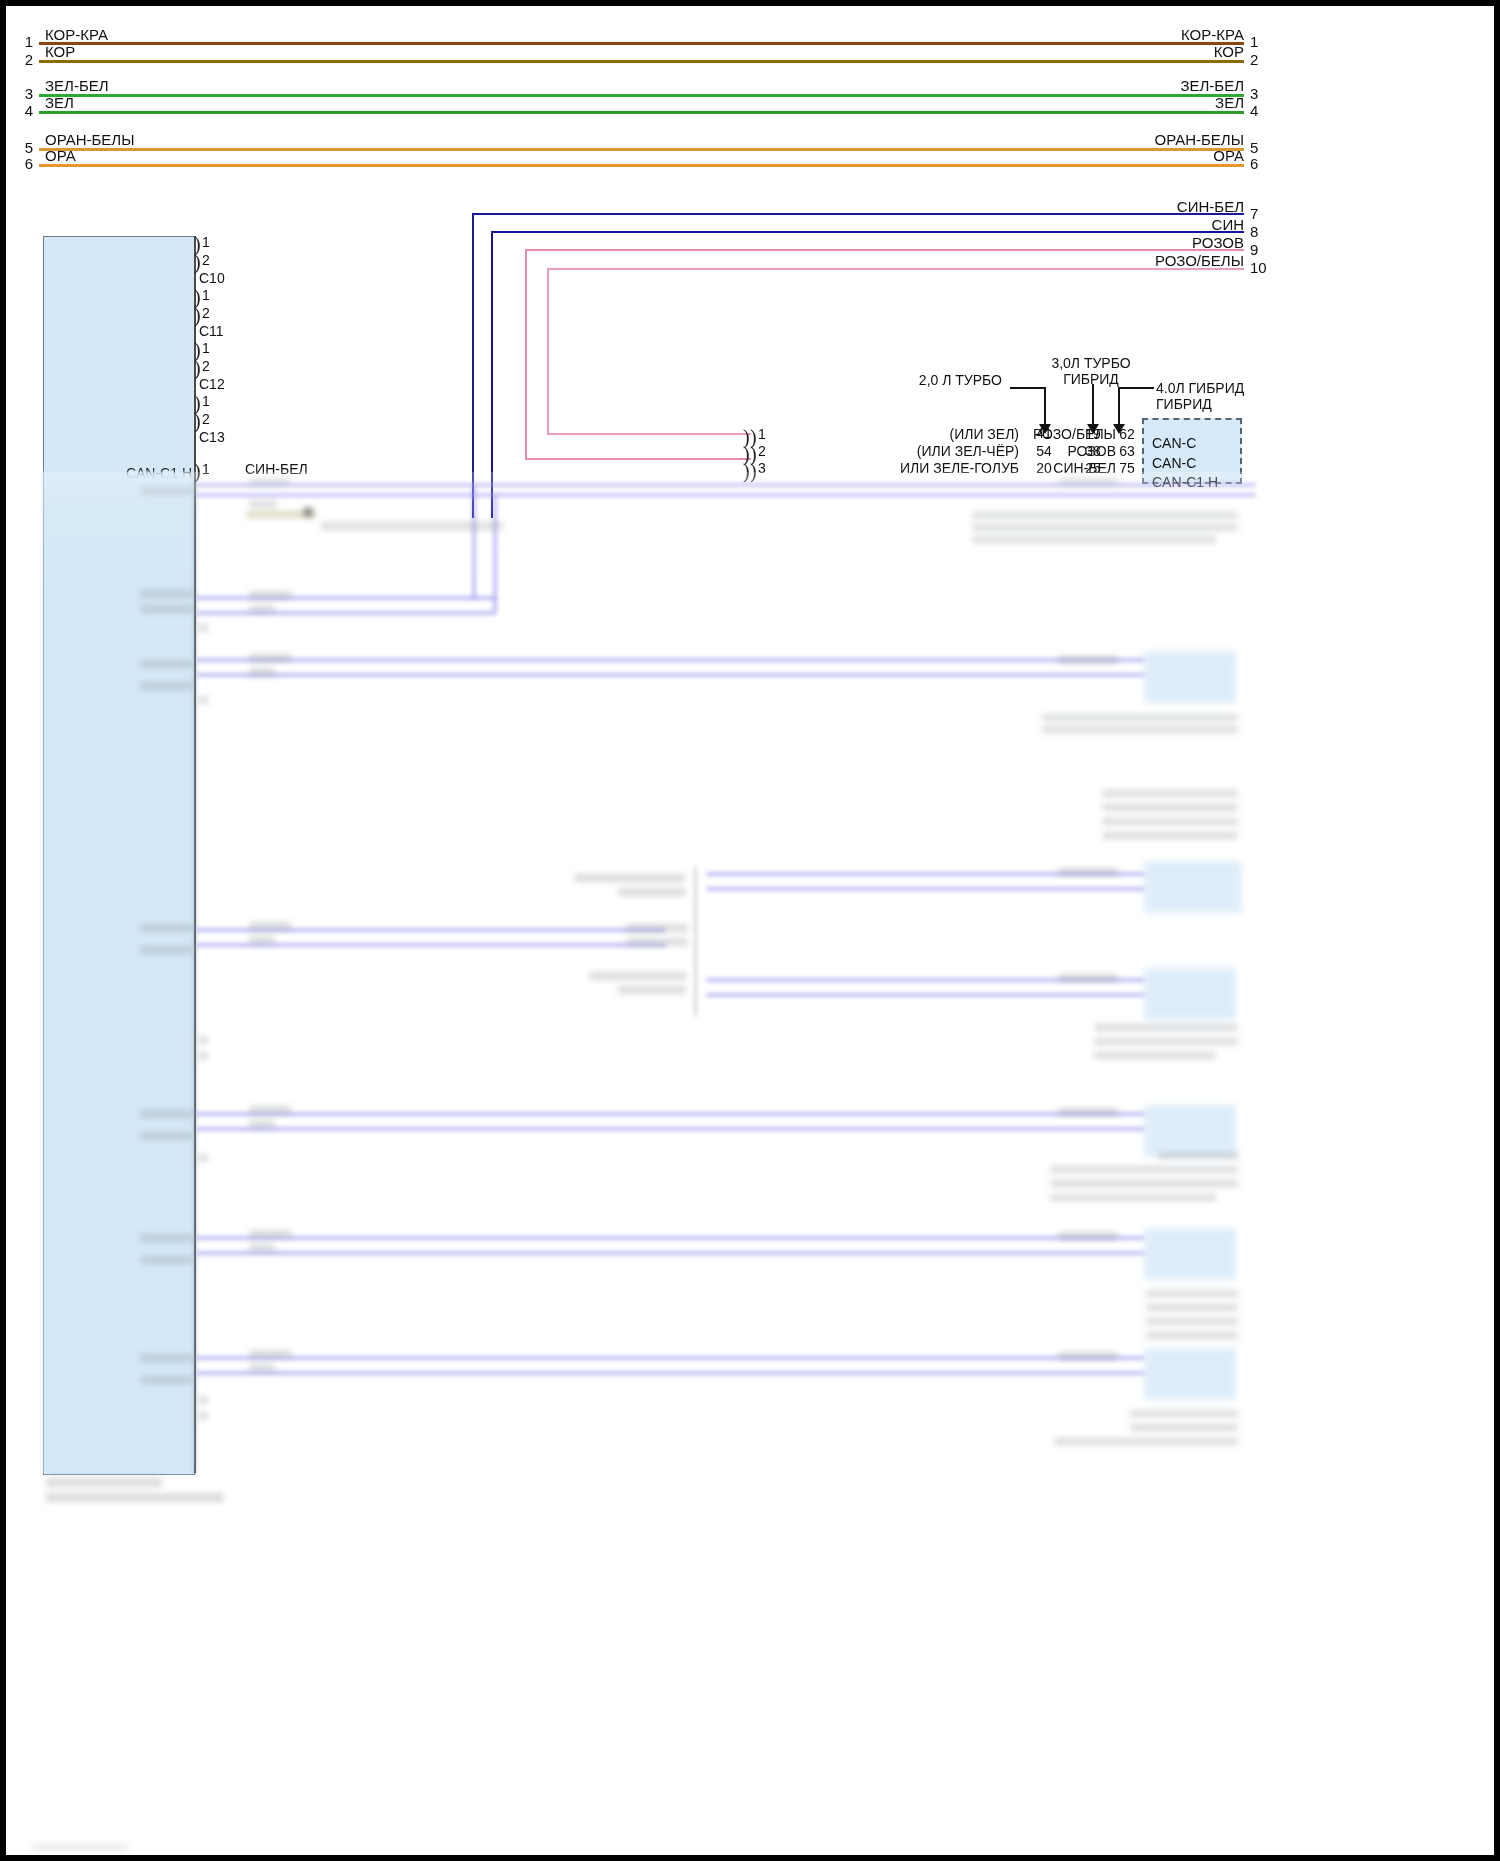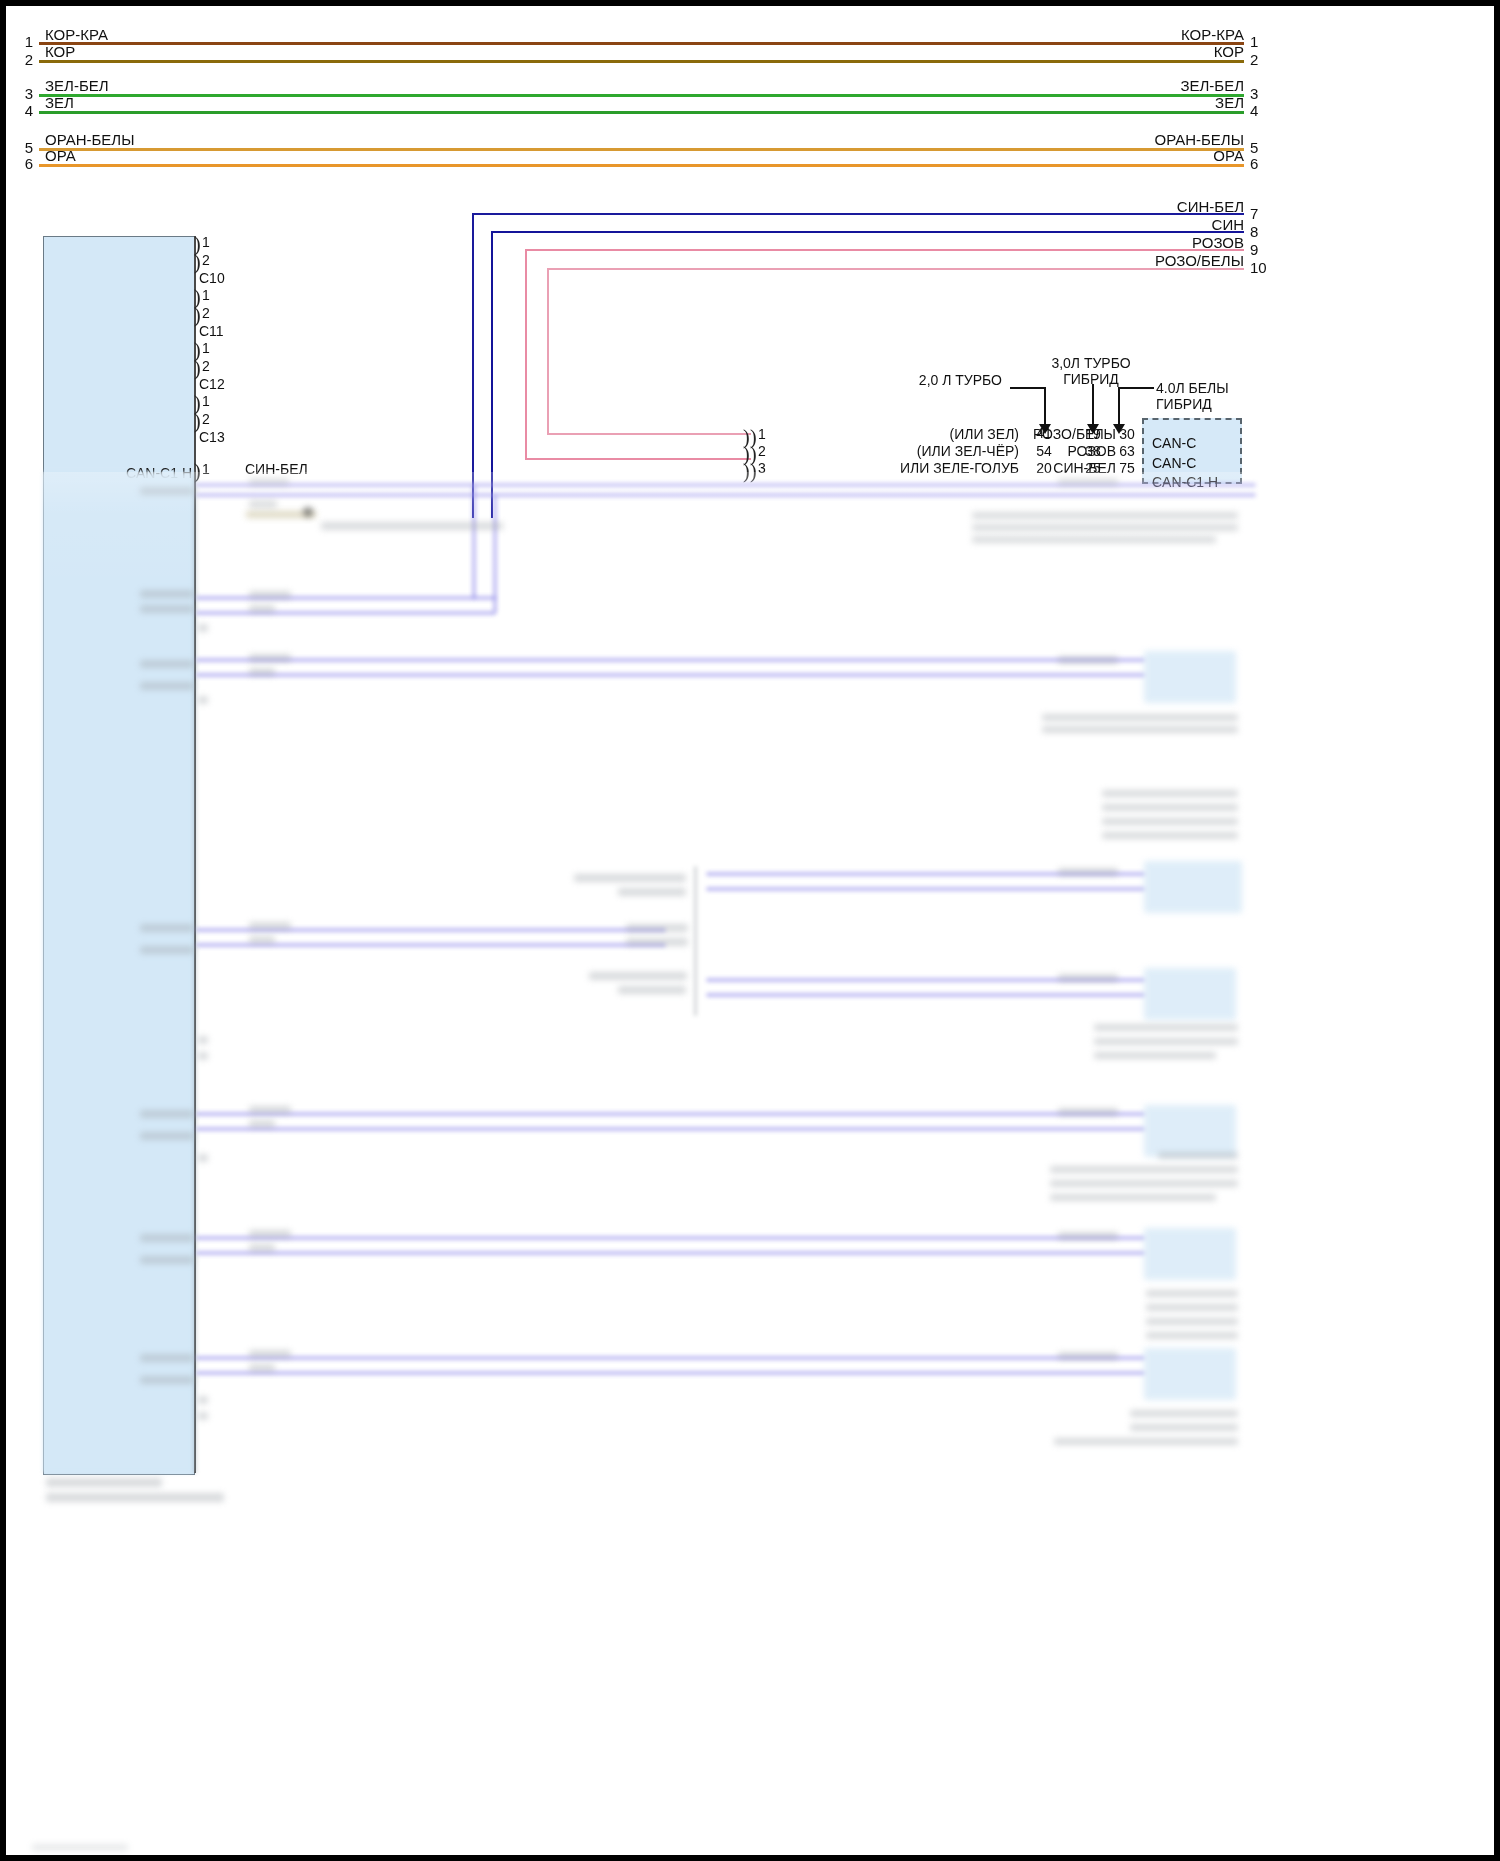--- a/index.html
+++ b/index.html
@@ -237,38 +237,38 @@
     </div>
 
     <div>
       <div class="lbl sm c" style="left:1085px;top:350px;">3,0Л ТУРБО</div>
       <div class="lbl sm c" style="left:1085px;top:366px;">ГИБРИД</div>
       <div class="arrow-line" style="left:1086px;top:378px;width:2px;height:42px;"></div>
       <div class="arrow-head" style="left:1081px;top:418px;"></div>
     </div>
 
     <div>
-      <div class="lbl sm" style="left:1150px;top:375px;">4.0Л БЕЛЫ</div>
+      <div class="lbl sm" style="left:1150px;top:375px;">4.0Л ГИБРИД</div>
       <div class="lbl sm" style="left:1150px;top:391px;">ГИБРИД</div>
       <div class="arrow-line" style="left:1112px;top:381px;width:36px;height:2px;"></div>
       <div class="arrow-line" style="left:1112px;top:381px;width:2px;height:40px;"></div>
       <div class="arrow-head" style="left:1107px;top:418px;"></div>
     </div>
 
     <div>
 
       <div>
         <div class="brk" style="left:737px;top:421px;">)</div>
         <div class="brk" style="left:744px;top:421px;">)</div>
         <div class="lbl sm" style="left:752px;top:421px;">1</div>
         <div class="lbl sm r" style="left:1013px;top:421px;">(ИЛИ ЗЕЛ)</div>
         <div class="lbl sm r" style="left:1110px;top:421px;">РОЗО/БЕЛЫ</div>
         <div class="lbl sm c" style="left:1038px;top:420px;">41</div>
         <div class="lbl sm c" style="left:1087px;top:421px;">19</div>
-        <div class="lbl sm c" style="left:1121px;top:421px;">30</div>
+        <div class="lbl sm c" style="left:1121px;top:421px;">62</div>
       </div>
 
       <div>
         <div class="brk" style="left:737px;top:438px;">)</div>
         <div class="brk" style="left:744px;top:438px;">)</div>
         <div class="lbl sm" style="left:752px;top:438px;">2</div>
         <div class="lbl sm r" style="left:1013px;top:438px;">(ИЛИ ЗЕЛ-ЧЁР)</div>
         <div class="lbl sm r" style="left:1110px;top:438px;">РОЗОВ</div>
         <div class="lbl sm c" style="left:1038px;top:438px;text-align:right;">54</div>
         <div class="lbl sm c" style="left:1087px;top:438px;">38</div>

